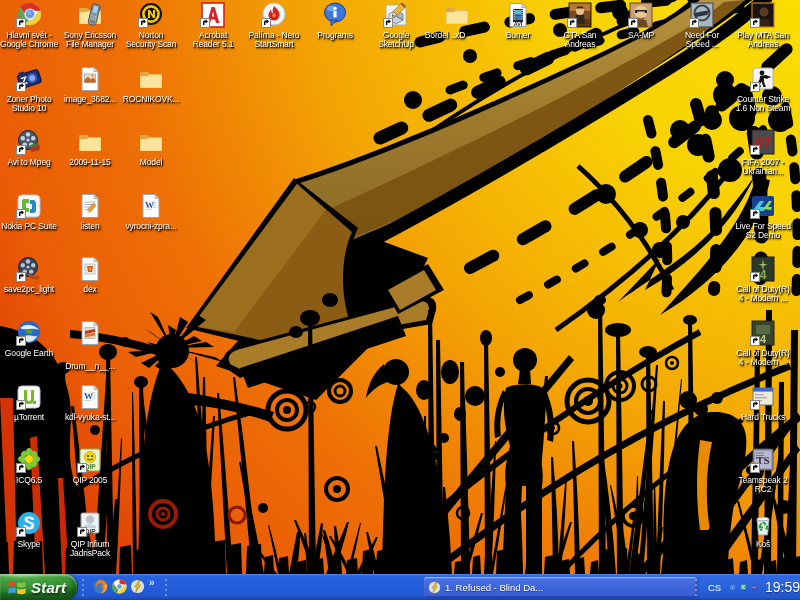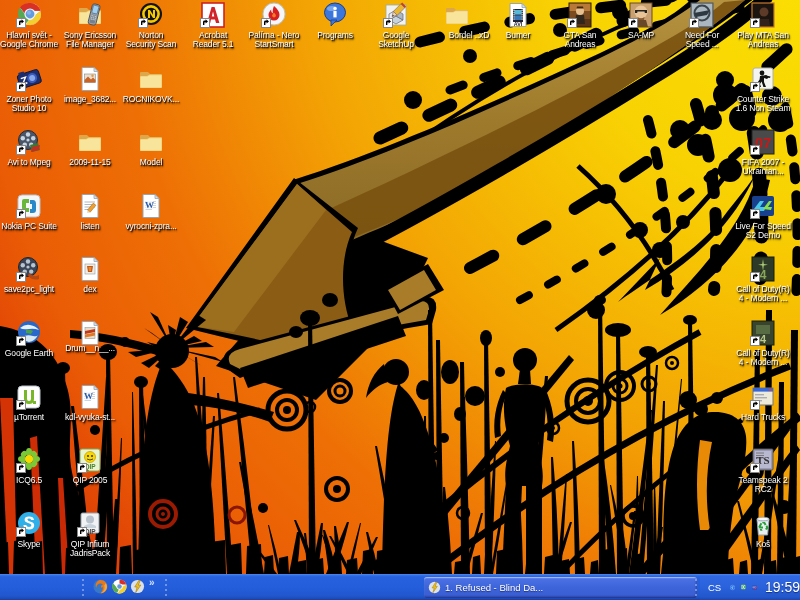--- a/index.html
+++ b/index.html
@@ -390,21 +390,21 @@
           <rect x="0.5" y="16.5" width="9" height="9" fill="#fff" stroke="#888" stroke-width="1"></rect>
           <path d="M3,23 L3,20 Q3,18.6 4.6,18.6 L5.6,18.6 L5.6,17.2 L8,19.4 L5.6,21.6 L5.6,20.2 L4.8,20.2 Q4.4,20.2 4.4,20.8 L4.4,23 Z" fill="#000"></path>
         </g>
       </svg></div>
     <div class="lab" style="left:360px;top:31px">Google<br>SketchUp</div>
     <div class="ico" style="left:444px;top:2px"><svg width="26" height="26" viewBox="0 0 26 26" xmlns="http://www.w3.org/2000/svg">
         <path d="M2,7 L2,21 Q2,22 3,22 L23,22 Q24,22 24,21 L24,9 Q24,8 23,8 L12,8 L10,6 L3,6 Q2,6 2,7 Z" fill="#dda74a"></path>
 <path d="M2,21 L2,11 Q2,10 3,10 L9,10 L11.5,8.6 L23,8.6 Q24,8.6 24,9.6 L24,21 Q24,22 23,22 L3,22 Q2,22 2,21 Z" fill="#eecb70"></path>
 <path d="M2.6,21.4 L2.6,11 Q2.6,10.6 3,10.6 L9.2,10.6 L11.7,9.2 L23,9.2 Q23.4,9.2 23.4,9.6 L23.4,21 Q23.4,21.4 23,21.4 Z" fill="#f8e49b"></path>
       </svg></div>
-    <div class="lab" style="left:433px;top:31px">Bordel ..xD</div>
+    <div class="lab" style="left:409px;top:31px">Bordel ..xD</div>
     <div class="ico" style="left:505px;top:2px"><svg width="26" height="26" viewBox="0 0 26 26" xmlns="http://www.w3.org/2000/svg">
         <path d="M5,1.5 L17,1.5 L21,5.5 L21,24.5 L5,24.5 Z" fill="#fff" stroke="#9aa4b0" stroke-width="1"></path>
 <path d="M17,1.5 L17,5.5 L21,5.5 Z" fill="#cfe0f2" stroke="#9aa4b0" stroke-width="0.8"></path>
         <rect x="8" y="7" width="10" height="13" fill="#223" rx="0.5"></rect>
         <rect x="9.4" y="8" width="7.2" height="4.6" fill="#58b8d8"></rect>
         <rect x="9.4" y="13.4" width="7.2" height="4.6" fill="#3878b8"></rect>
         <g fill="#fff">
           <rect x="8.5" y="7.6" width="1" height="1.4"></rect>
           <rect x="8.5" y="9.8" width="1" height="1.4"></rect>
           <rect x="8.5" y="12" width="1" height="1.4"></rect>
@@ -605,21 +605,21 @@
         </g>
       </svg></div>
     <div class="lab" style="left:-7px;top:349px">Google Earth</div>
     <div class="ico" style="left:77px;top:320px"><svg width="26" height="26" viewBox="0 0 26 26" xmlns="http://www.w3.org/2000/svg">
         <path d="M5,1.5 L17,1.5 L21,5.5 L21,24.5 L5,24.5 Z" fill="#fff" stroke="#9aa4b0" stroke-width="1"></path>
 <path d="M17,1.5 L17,5.5 L21,5.5 Z" fill="#cfe0f2" stroke="#9aa4b0" stroke-width="0.8"></path>
         <rect x="8" y="7.5" width="10" height="11" fill="#e8dcc8" stroke="#999" stroke-width="0.6"></rect>
         <path d="M8,11 L18,9 L18,12 L8,14 Z" fill="#c03818"></path>
         <path d="M8,14.5 L18,12.5 L18,15.5 L8,17.5 Z" fill="#e07828"></path>
       </svg></div>
-    <div class="lab" style="left:54px;top:344px">Drum__n__...</div>
+    <div class="lab" style="left:54px;top:362px">Drum__n__...</div>
     <div class="ico" style="left:16px;top:384px"><svg width="26" height="26" viewBox="0 0 26 26" xmlns="http://www.w3.org/2000/svg">
         <rect x="2" y="2" width="22" height="22" rx="4" fill="#fff" stroke="#b8c2cc" stroke-width="1"></rect>
         <path d="M8,6 L11,6 L11,15 Q11,17 13,17 Q15,17 15,15 L15,6 L18,6 L18,15 Q18,20 13,20 Q8,20 8,15 Z" fill="#78b828"></path>
         <path d="M17,17 L20,17 L20,20 L17,20 Z" fill="#78b828"></path>
         <g>
           <rect x="0.5" y="16.5" width="9" height="9" fill="#fff" stroke="#888" stroke-width="1"></rect>
           <path d="M3,23 L3,20 Q3,18.6 4.6,18.6 L5.6,18.6 L5.6,17.2 L8,19.4 L5.6,21.6 L5.6,20.2 L4.8,20.2 Q4.4,20.2 4.4,20.8 L4.4,23 Z" fill="#000"></path>
         </g>
       </svg></div>
     <div class="lab" style="left:-7px;top:413px">µTorrent</div>
@@ -775,20 +775,29 @@
         <ellipse cx="13" cy="8" rx="6" ry="1.8" fill="#f4f8fa" stroke="#98a2ac" stroke-width="0.8"></ellipse>
         <g fill="#28a038">
           <path d="M12,11 L15,11 L16.5,13.5 L14.8,14.5 L13.6,12.6 L12.8,12.6 Z"></path>
           <path d="M17.2,14.2 L18.6,16.8 L17,19 L15,18 L16.2,16.2 L15.6,15.2 Z"></path>
           <path d="M10.6,11.8 L12.2,12.8 L10.8,15.4 L13,15.4 L13,17.4 L9.4,17.4 L8.4,15.6 Z"></path>
           <path d="M9.6,18 L11.8,18 L12.6,19.8 L10.4,19.8 Z"></path>
         </g>
       </svg></div>
     <div class="lab" style="left:727px;top:540px">Koš</div>
     <div id="tb">
+      <div id="startbtn">
+        <svg width="20" height="18" viewBox="0 0 20 18">
+<path d="M1.5,4.6 C4,3 6.5,2.8 8.8,3.8 L8.8,8.6 C6.5,7.6 4,7.8 1.5,9.4 Z" fill="#e8472e"></path>
+<path d="M10.2,4.3 C12.8,5.2 15.5,5.2 18.6,4 L18.6,8.8 C15.5,10 12.8,10 10.2,9.1 Z" fill="#7fc04e"></path>
+<path d="M1.5,11 C4,9.4 6.5,9.2 8.8,10.2 L8.8,15 C6.5,14 4,14.2 1.5,15.8 Z" fill="#38a0e8"></path>
+<path d="M10.2,10.7 C12.8,11.6 15.5,11.6 18.6,10.4 L18.6,15.2 C15.5,16.4 12.8,16.4 10.2,15.5 Z" fill="#f6c522"></path>
+</svg>
+        <span>Start</span>
+      </div>
       <div class="sep" style="left:82px"></div>
       <div class="ql" style="left:93px"><svg width="15" height="15" viewBox="0 0 16 16">
           <circle cx="8" cy="8" r="7.5" fill="#3878c8"></circle>
           <path d="M8,1 C12,1 15,4 15,8 C15,12.5 11.5,15.2 8,15.2 C10,13 10.8,11 10.4,8.6 L8.6,9.4 C8.2,7.8 9,6.2 10.6,5.8 C9.8,5 8.6,4.6 7.2,4.8 C5,5.2 3.4,7 3.6,9.4 C2.2,7.6 2.6,4.6 4.6,2.6 C5.6,1.6 6.8,1 8,1 Z" fill="#e87818"></path>
           <path d="M13.6,4.6 C14.6,6 15,7.4 14.9,9 C14.4,12 12,14.6 8.6,15.1 C12,13.2 12.8,10.4 12,7 Z" fill="#f8a838"></path>
         </svg></div>
       <div class="ql" style="left:112px"><svg width="15" height="15" viewBox="0 0 16 16">
           <circle cx="8" cy="8" r="7.5" fill="#fff"></circle>
           <path d="M8,0.5 A7.5,7.5 0 0 1 15.2,5.8 L8,5.8 Z" fill="#d93025"></path>
           <path d="M1,4.2 L5.2,9.2 A3.4,3.4 0 0 0 7.4,11.3 L5.4,15 A7.5,7.5 0 0 1 1,4.2 Z" fill="#57a854"></path>

